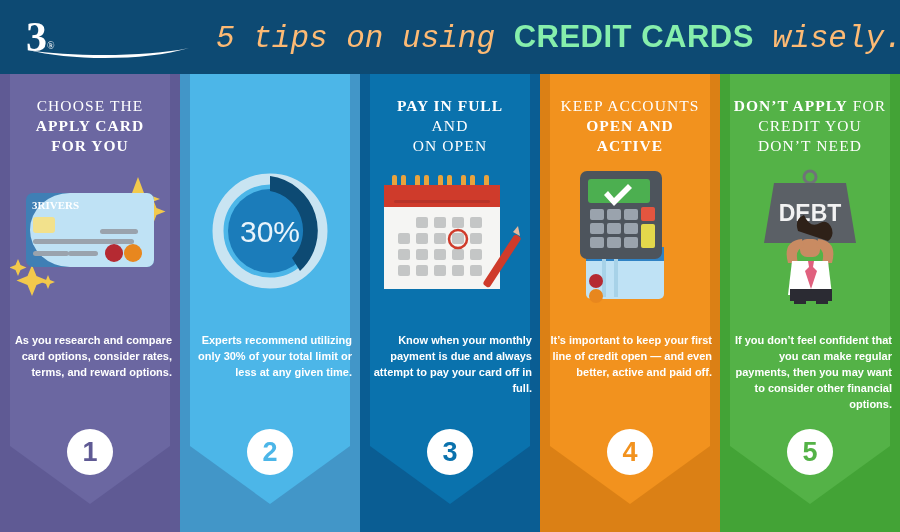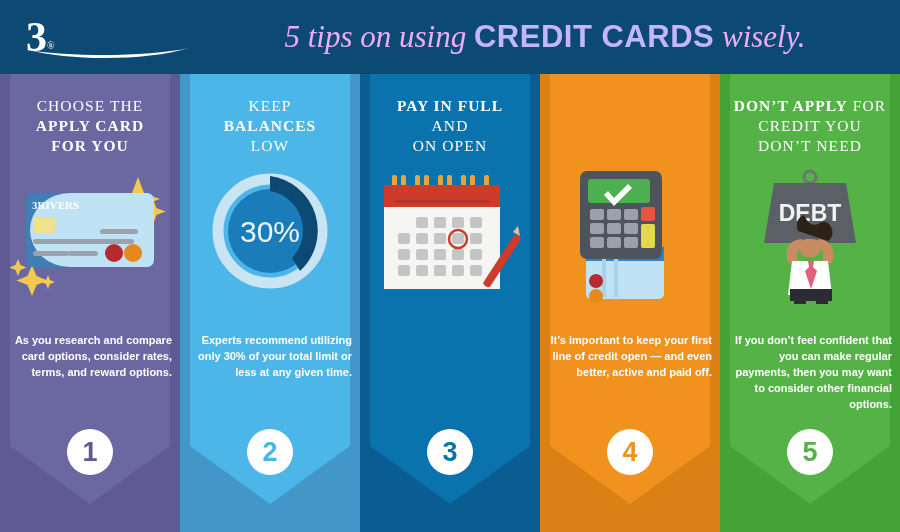--- a/index.html
+++ b/index.html
@@ -10,22 +10,22 @@
   .header{position:absolute;left:0;top:0;width:900px;height:74px;background:#0d4a73;
           display:flex;align-items:center;box-sizing:border-box;padding:0 26px;}
   .logo{display:flex;align-items:flex-end;color:#ffffff;width:200px;flex:0 0 200px;}
   .logo .three{font-family:"Liberation Serif",serif;font-size:42px;font-weight:bold;line-height:34px;
                letter-spacing:-1px;transform:skewX(-4px);}
   .logo .rivers{font-family:"Liberation Serif",serif;font-size:33px;line-height:32px;letter-spacing:0px;}
   .logo .reg{font-family:"Liberation Serif",serif;font-size:10px;line-height:16px;margin-left:1px;}
   .logo-swoosh{position:absolute;left:26px;top:47px;width:165px;height:13px;}
 
   .title{flex:1;text-align:center;white-space:nowrap;margin-left:-10px;}
-  .title .t-it{font-family:Liberation Serif, serif;font-style:italic;font-size:31px;color:#f0abfc;}
-  .title .t-bold{font-family:"Liberation Sans",sans-serif;font-weight:bold;font-size:31px;color:#c4b5fd;letter-spacing:0.5px;}
+  .title .t-it{font-family:Liberation Mono, monospace;font-style:italic;font-size:31px;color:#fdba74;}
+  .title .t-bold{font-family:"Liberation Sans",sans-serif;font-weight:bold;font-size:31px;color:#86efac;letter-spacing:0.5px;}
 
   
   .cols{position:absolute;left:0;top:74px;width:900px;height:458px;display:flex;}
   .col{position:relative;width:180px;height:458px;overflow:hidden;}
   .col .bg{position:absolute;inset:0;}
   
   .ribbon{position:absolute;left:10px;top:0;width:160px;height:458px;
           clip-path:polygon(0 0,100% 0,100% 372px,50% 430px,0 372px);}
 
   .head{position:absolute;left:0;top:22px;width:180px;text-align:center;
@@ -103,25 +103,20 @@
       </div>
       <div class="body-txt">As you research and compare card options, consider rates, terms, and reward options.</div>
       <div class="numwrap">
         <span class="num">1</span>
       </div>
     </div>
 
     <div class="col c2">
       <div class="bg"></div>
       <div class="ribbon"></div>
-      <div class="head">
-        <span>KEEP</span><br>
-        <b>BALANCES</b><br>
-        <span>LOW</span>
-      </div>
       <div class="art">
         <svg width="160" height="130" viewBox="0 0 160 130">
           <circle cx="80" cy="62" r="52" fill="none" stroke="#c9e4f2" stroke-width="11"></circle>
           <circle cx="80" cy="62" r="42" fill="#1b7cba"></circle>
           <path d="M80 7 A55 55 0 0 1 110 102 L102 89 A40 40 0 0 0 80 22 Z" fill="#0d4a73"></path>
           <text x="80" y="73" text-anchor="middle" font-family="Liberation Sans, sans-serif" font-size="30" fill="#e9f4fb">30%</text>
         </svg>
       </div>
       <div class="body-txt">Experts recommend utilizing only 30% of your total limit or less at any given time.</div>
       <div class="numwrap">
@@ -174,28 +169,34 @@
               <rect x="82" y="96" width="12" height="11" rx="2"></rect>
             <rect x="100" y="96" width="12" height="11" rx="2"></rect>
           </g>
           <circle cx="88" cy="70" r="9" fill="none" stroke="#cf3b2b" stroke-width="2.5"></circle>
           <g>
             <rect x="128" y="62" width="8" height="60" rx="3" fill="#cf3b2b" transform="rotate(33 132 92)"></rect>
             <path d="M143 63 l7 4 -2 -10 z" fill="#e6b89c" transform="rotate(0 146 65)"></path>
           </g>
         </svg>
       </div>
+      <div class="body-txt">Know when your monthly payment is due and always attempt to pay your card off in full.</div>
       <div class="numwrap">
         <span class="num">3</span>
       </div>
     </div>
 
     <div class="col c4">
       <div class="bg"></div>
       <div class="ribbon"></div>
+      <div class="head">
+        <span>KEEP ACCOUNTS</span><br>
+        <b>OPEN AND</b><br>
+        <b>ACTIVE</b>
+      </div>
       <div class="art">
         <svg width="160" height="135" viewBox="0 0 160 135">
           <rect x="36" y="78" width="78" height="52" rx="5" fill="#bfe2f5"></rect>
           <rect x="36" y="78" width="78" height="14" fill="#2f82c4"></rect>
           <rect x="52" y="80" width="4" height="48" fill="#a7d2e8"></rect>
           <rect x="64" y="80" width="4" height="48" fill="#a7d2e8"></rect>
           <circle cx="46" cy="112" r="7" fill="#b52a32"></circle>
           <circle cx="46" cy="127" r="7" fill="#e8871e"></circle>
           <rect x="30" y="2" width="82" height="88" rx="7" fill="#4d545c"></rect>
           <rect x="38" y="10" width="62" height="24" rx="3" fill="#4caf50"></rect>

